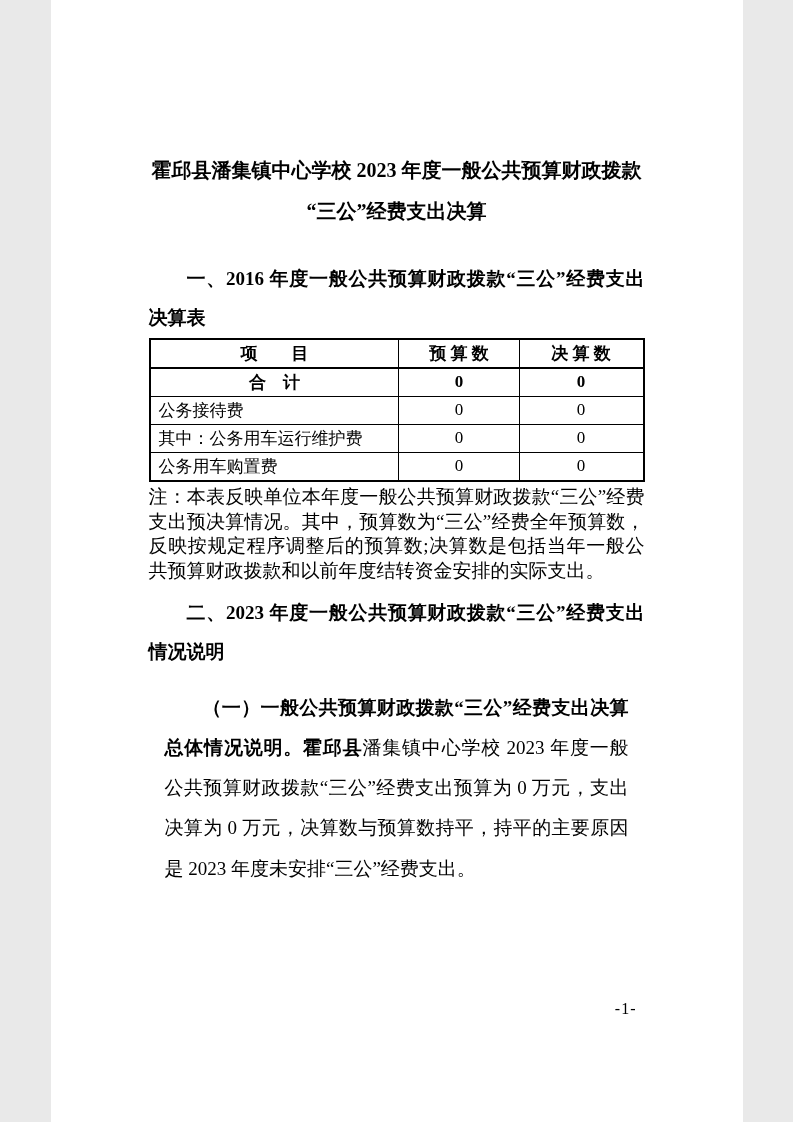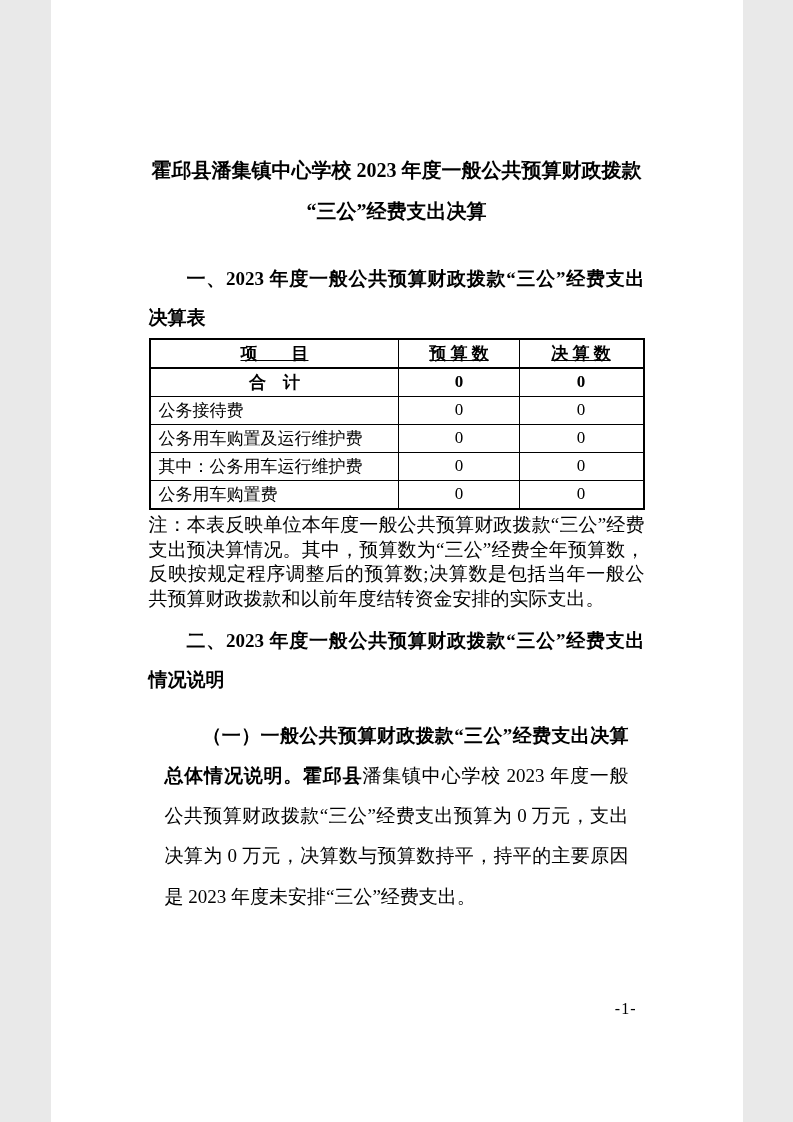--- a/index.html
+++ b/index.html
@@ -48,21 +48,20 @@
     padding:2px 8px;
     height:24px;
     box-sizing:border-box;
     overflow:hidden;
     white-space:nowrap;
   }
   table.expense th {
     font-weight:bold;
     text-align:center;
     border-bottom:2px solid #000;
-    text-decoration:underline;
   }
   table.expense col.c-item { width:50.5%; }
   table.expense col.c-budget { width:24.3%; }
   table.expense col.c-final { width:25.2%; }
   td.center { text-align:center; }
   tr.total-row td { font-weight:bold; text-align:center; }
   td.indent1 { padding-left:28px; }
   td.indent2 { padding-left:78px; }
   .note {
     margin:3px 0 10px 0;
@@ -88,21 +87,21 @@
 </head>
 <body>
 
 <div class="page">
 
   <h1 class="doc-title">
     <span class="title-line">霍邱县潘集镇中心学校 2023 年度一般公共预算财政拨款</span>
     <span class="title-line">“三公”经费支出决算</span>
   </h1>
 
-  <p class="heading indent">一、2023 年度一般公共预算财政拨款“三公”经费支出决算表</p>
+  <p class="heading indent">一、2016 年度一般公共预算财政拨款“三公”经费支出决算表</p>
 
 
   <table class="expense">
     <colgroup>
       <col class="c-item">
       <col class="c-budget">
       <col class="c-final">
     </colgroup>
     <thead>
       <tr>
@@ -112,25 +111,20 @@
       </tr>
     </thead>
     <tbody>
       <tr class="total-row">
         <td>合　计</td>
         <td>0</td>
         <td>0</td>
       </tr>
       <tr>
         <td>公务接待费</td>
-        <td class="center">0</td>
-        <td class="center">0</td>
-      </tr>
-      <tr>
-        <td>公务用车购置及运行维护费</td>
         <td class="center">0</td>
         <td class="center">0</td>
       </tr>
       <tr>
         <td class="indent1">其中：公务用车运行维护费</td>
         <td class="center">0</td>
         <td class="center">0</td>
       </tr>
       <tr>
         <td class="indent2">公务用车购置费</td>

